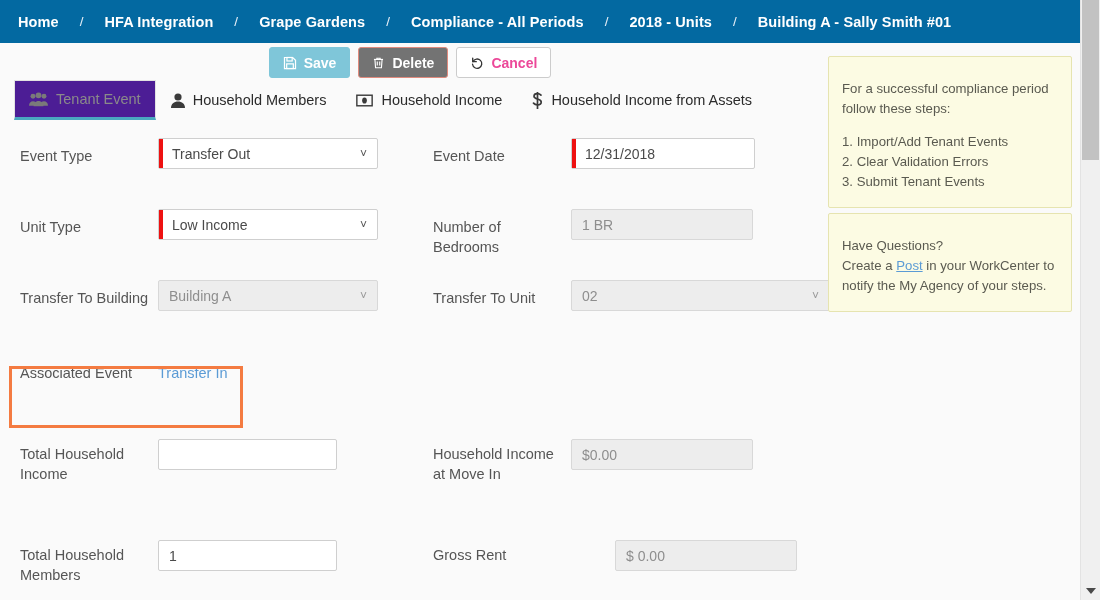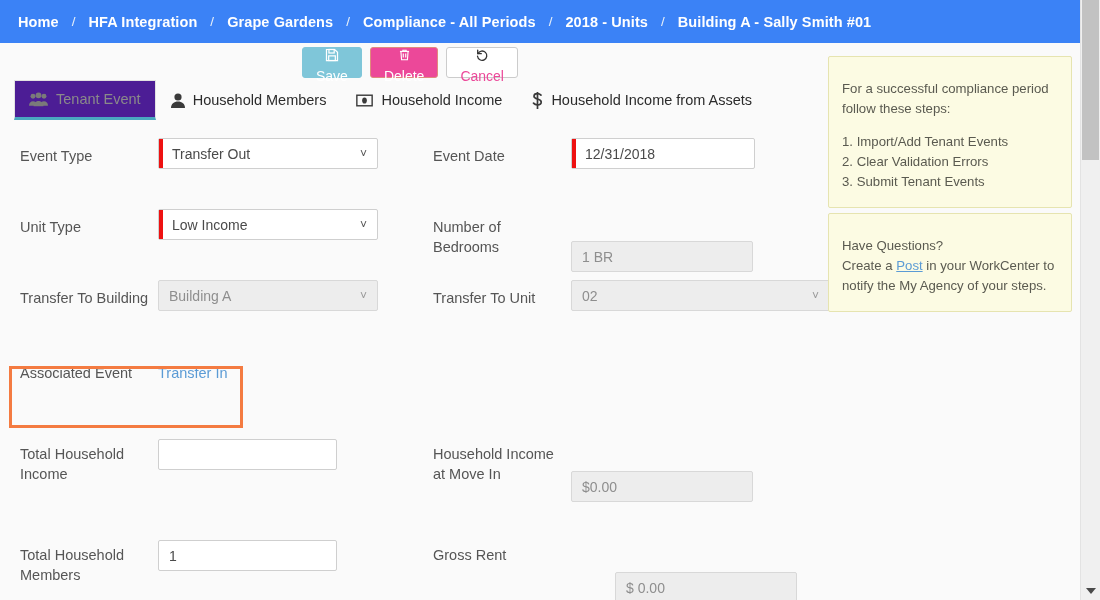--- a/index.html
+++ b/index.html
@@ -12,24 +12,24 @@
   #app {
     position: relative;
     width: 1100px; height: 600px;
     background: #fafafa;
   }
 
   
   .breadcrumb-bar {
     position: absolute; left: 0; top: 0;
     width: 1080px; height: 43px;
-    background: #3b82f6;
+    background: #0369a1;
     display: flex; align-items: center;
     padding-left: 18px;
-    gap: 0;
+    gap: 8px;
     white-space: nowrap;
   }
   .crumb {
     color: #ffffff;
     font-size: 14.5px;
     font-weight: bold;
     letter-spacing: .1px;
   }
   .crumb-sep {
     color: #e8f0f8;
@@ -43,31 +43,30 @@
     position: absolute; left: 0; top: 47px;
     width: 820px;
     display: flex; justify-content: center; align-items: center;
     gap: 8px;
   }
   .btn {
     display: inline-flex; align-items: center; gap: 7px;
     height: 31px;
     padding: 0 13px;
     font-size: 14px;
-    font-weight: normal;
+    font-weight: bold;
     color: #ffffff;
     border: 1px solid transparent;
     border-radius: 3px;
     cursor: pointer;
     line-height: 1;
     font-family: "Liberation Sans", sans-serif;
-    flex-direction: column;
   }
   .btn-save   { background: #7fc6d9; border-color: #7fc6d9; }
-  .btn-delete { background: #ec4899; border-color: #e08a7d; }
+  .btn-delete { background: #737373; border-color: #e08a7d; }
   .btn-cancel { background: #ffffff; border-color: #cccccc; color: #ec4899; }
   .btn svg { display: block; }
 
   
   .tab-bar {
     position: absolute; left: 0; top: 80px;
     width: 820px; height: 40px;
     display: flex; align-items: stretch;
     padding-left: 14px;
   }
@@ -126,21 +125,21 @@
   }
   .field.req { padding-left: 13px; }
   .field .caret {
     position: absolute; right: 10px; top: 50%;
     transform: translateY(-50%);
     color: #555555; font-size: 12px; line-height: 1;
   }
   .field.disabled .caret { color: #9a9a9a; }
 
   .w-220 { width: 220px; }
-  .w-182 { width: 182px; margin-top: 32px; }
+  .w-182 { width: 182px; }
   .w-184 { width: 184px; }
   .w-221 { width: 259px; }
   .w-179 { width: 179px; }
 
   
   .highlight {
     position: absolute;
     left: 9px; top: 366px;
     width: 234px; height: 62px;
     border: 3px solid #f47b41;

